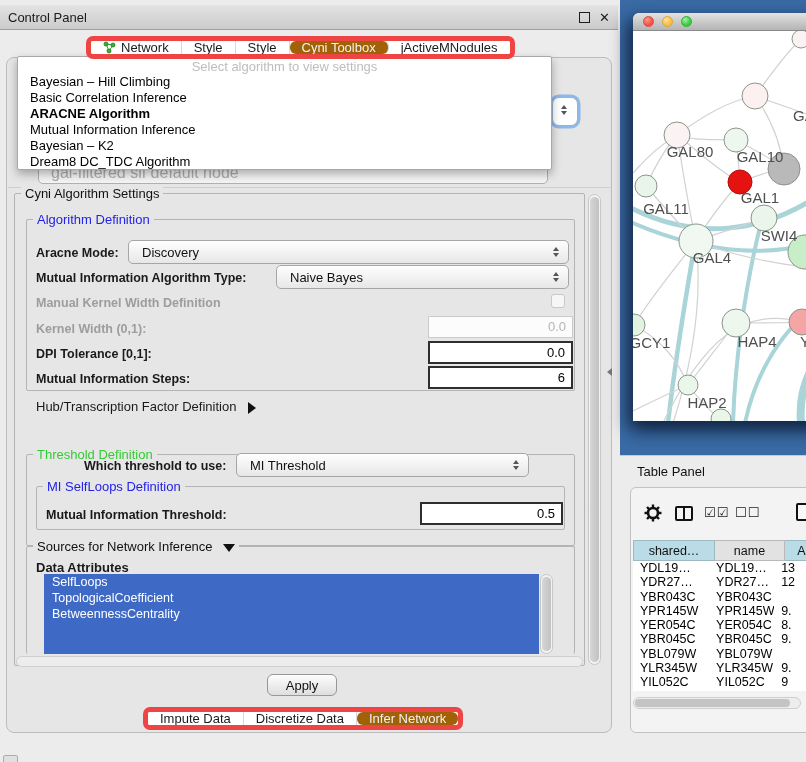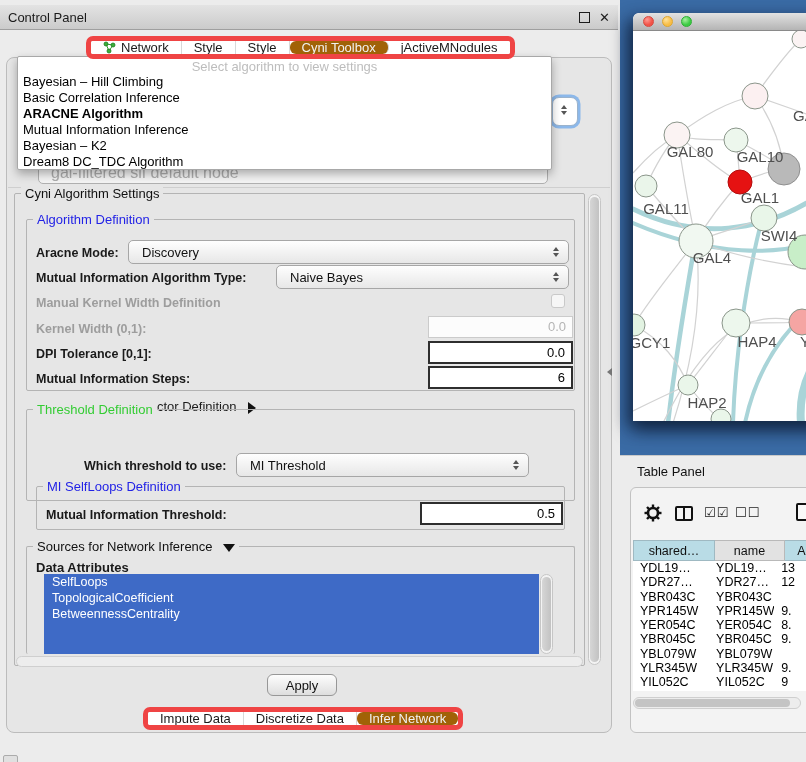--- a/index.html
+++ b/index.html
@@ -35,21 +35,21 @@
   .tab:last-child { border-right:none; }
   .tab.sel { background:#a16207; color:#f2f2f2; border-radius:6px; }
 
   
   .dd {
     left:17px; top:56px; width:535px; height:114px;
     background:#fff; border:1px solid #a8a8a8; border-radius:2px;
     box-shadow:0 4px 10px rgba(0,0,0,0.30); z-index:50;
   }
   .dd-prompt { display:block; text-align:center; color:#bdbdbd; font-size:13px; margin-top:2px; height:15px; }
-  .dd-item { height:16px; line-height:16px; padding-left:5px; font-size:13px; color:#000; }
+  .dd-item { height:16px; line-height:16px; padding-left:12px; font-size:13px; color:#000; }
   .dd-item.bold { font-weight:bold; }
 
   
   .combo-under {
     left:38px; top:162px; width:510px; height:22px;
     background:#f4f4f4; border:1px solid #b0b0b0; border-radius:5px;
     color:#adadad; font-size:16px; line-height:20px; padding-left:12px; z-index:5;
   }
   .focus-frag {
     left:552px; top:97px; width:26px; height:29px;
@@ -236,21 +236,21 @@
 <span class="abs lbl" style="left:36px; top:347px;">DPI Tolerance [0,1]:</span>
 <div class="abs field" style="left:428px; top:341px; width:145px; height:23px;"><span>0.0</span></div>
 <span class="abs lbl" style="left:36px; top:372px;">Mutual Information Steps:</span>
 <div class="abs field" style="left:428px; top:366px; width:145px; height:23px;"><span>6</span></div>
 
 <div class="abs" style="left:36px; top:399px;">
   <span class="plain">Hub/Transcription Factor Definition</span>
   <span class="arrow-right"></span>
 </div>
 
-<div class="abs fs" style="left:26px; top:409px; width:549px; height:92px;">
+<div class="abs fs" style="left:26px; top:454px; width:549px; height:92px;">
   <span class="fs-legend leg-green">Threshold Definition</span>
 </div>
 <span class="abs lbl" style="left:84px; top:459px;">Which threshold to use:</span>
 <div class="abs combo" style="left:236px; top:453px; width:293px;">
   <span>MI Threshold</span>
   <span class="stepper">
       <span class="tri-up"></span>
       <span class="tri-dn"></span>
     </span>
 </div>

